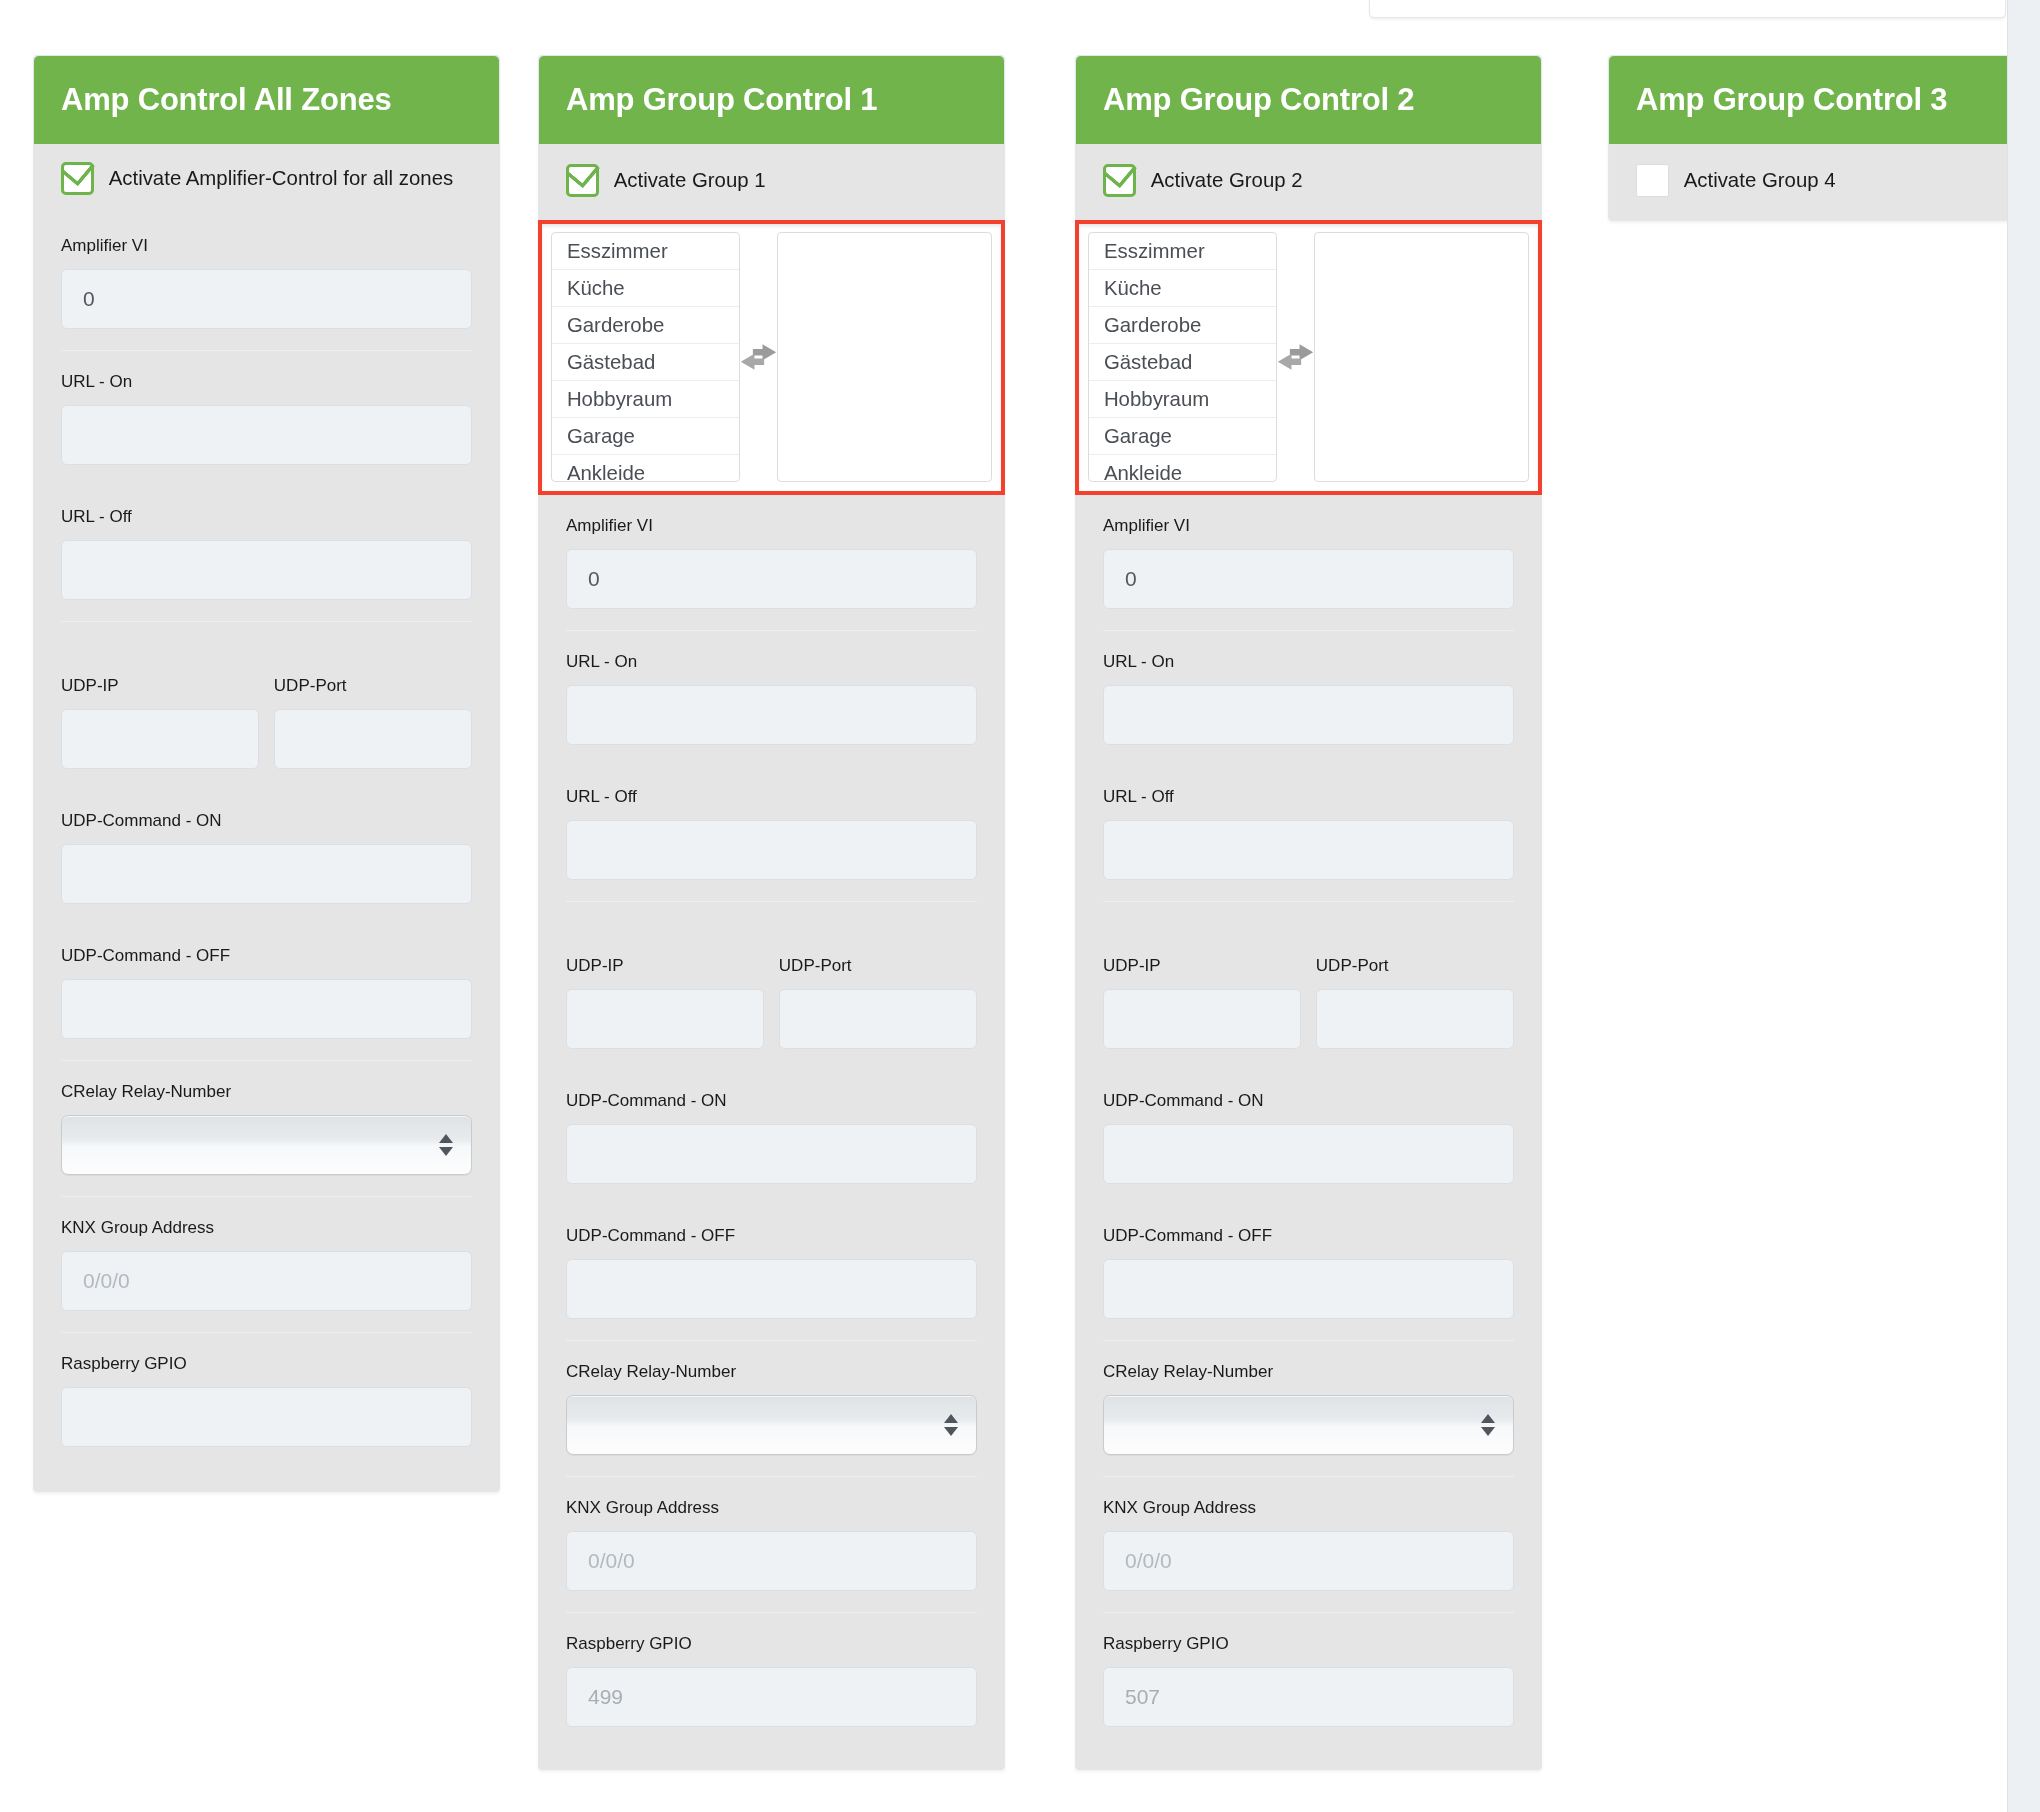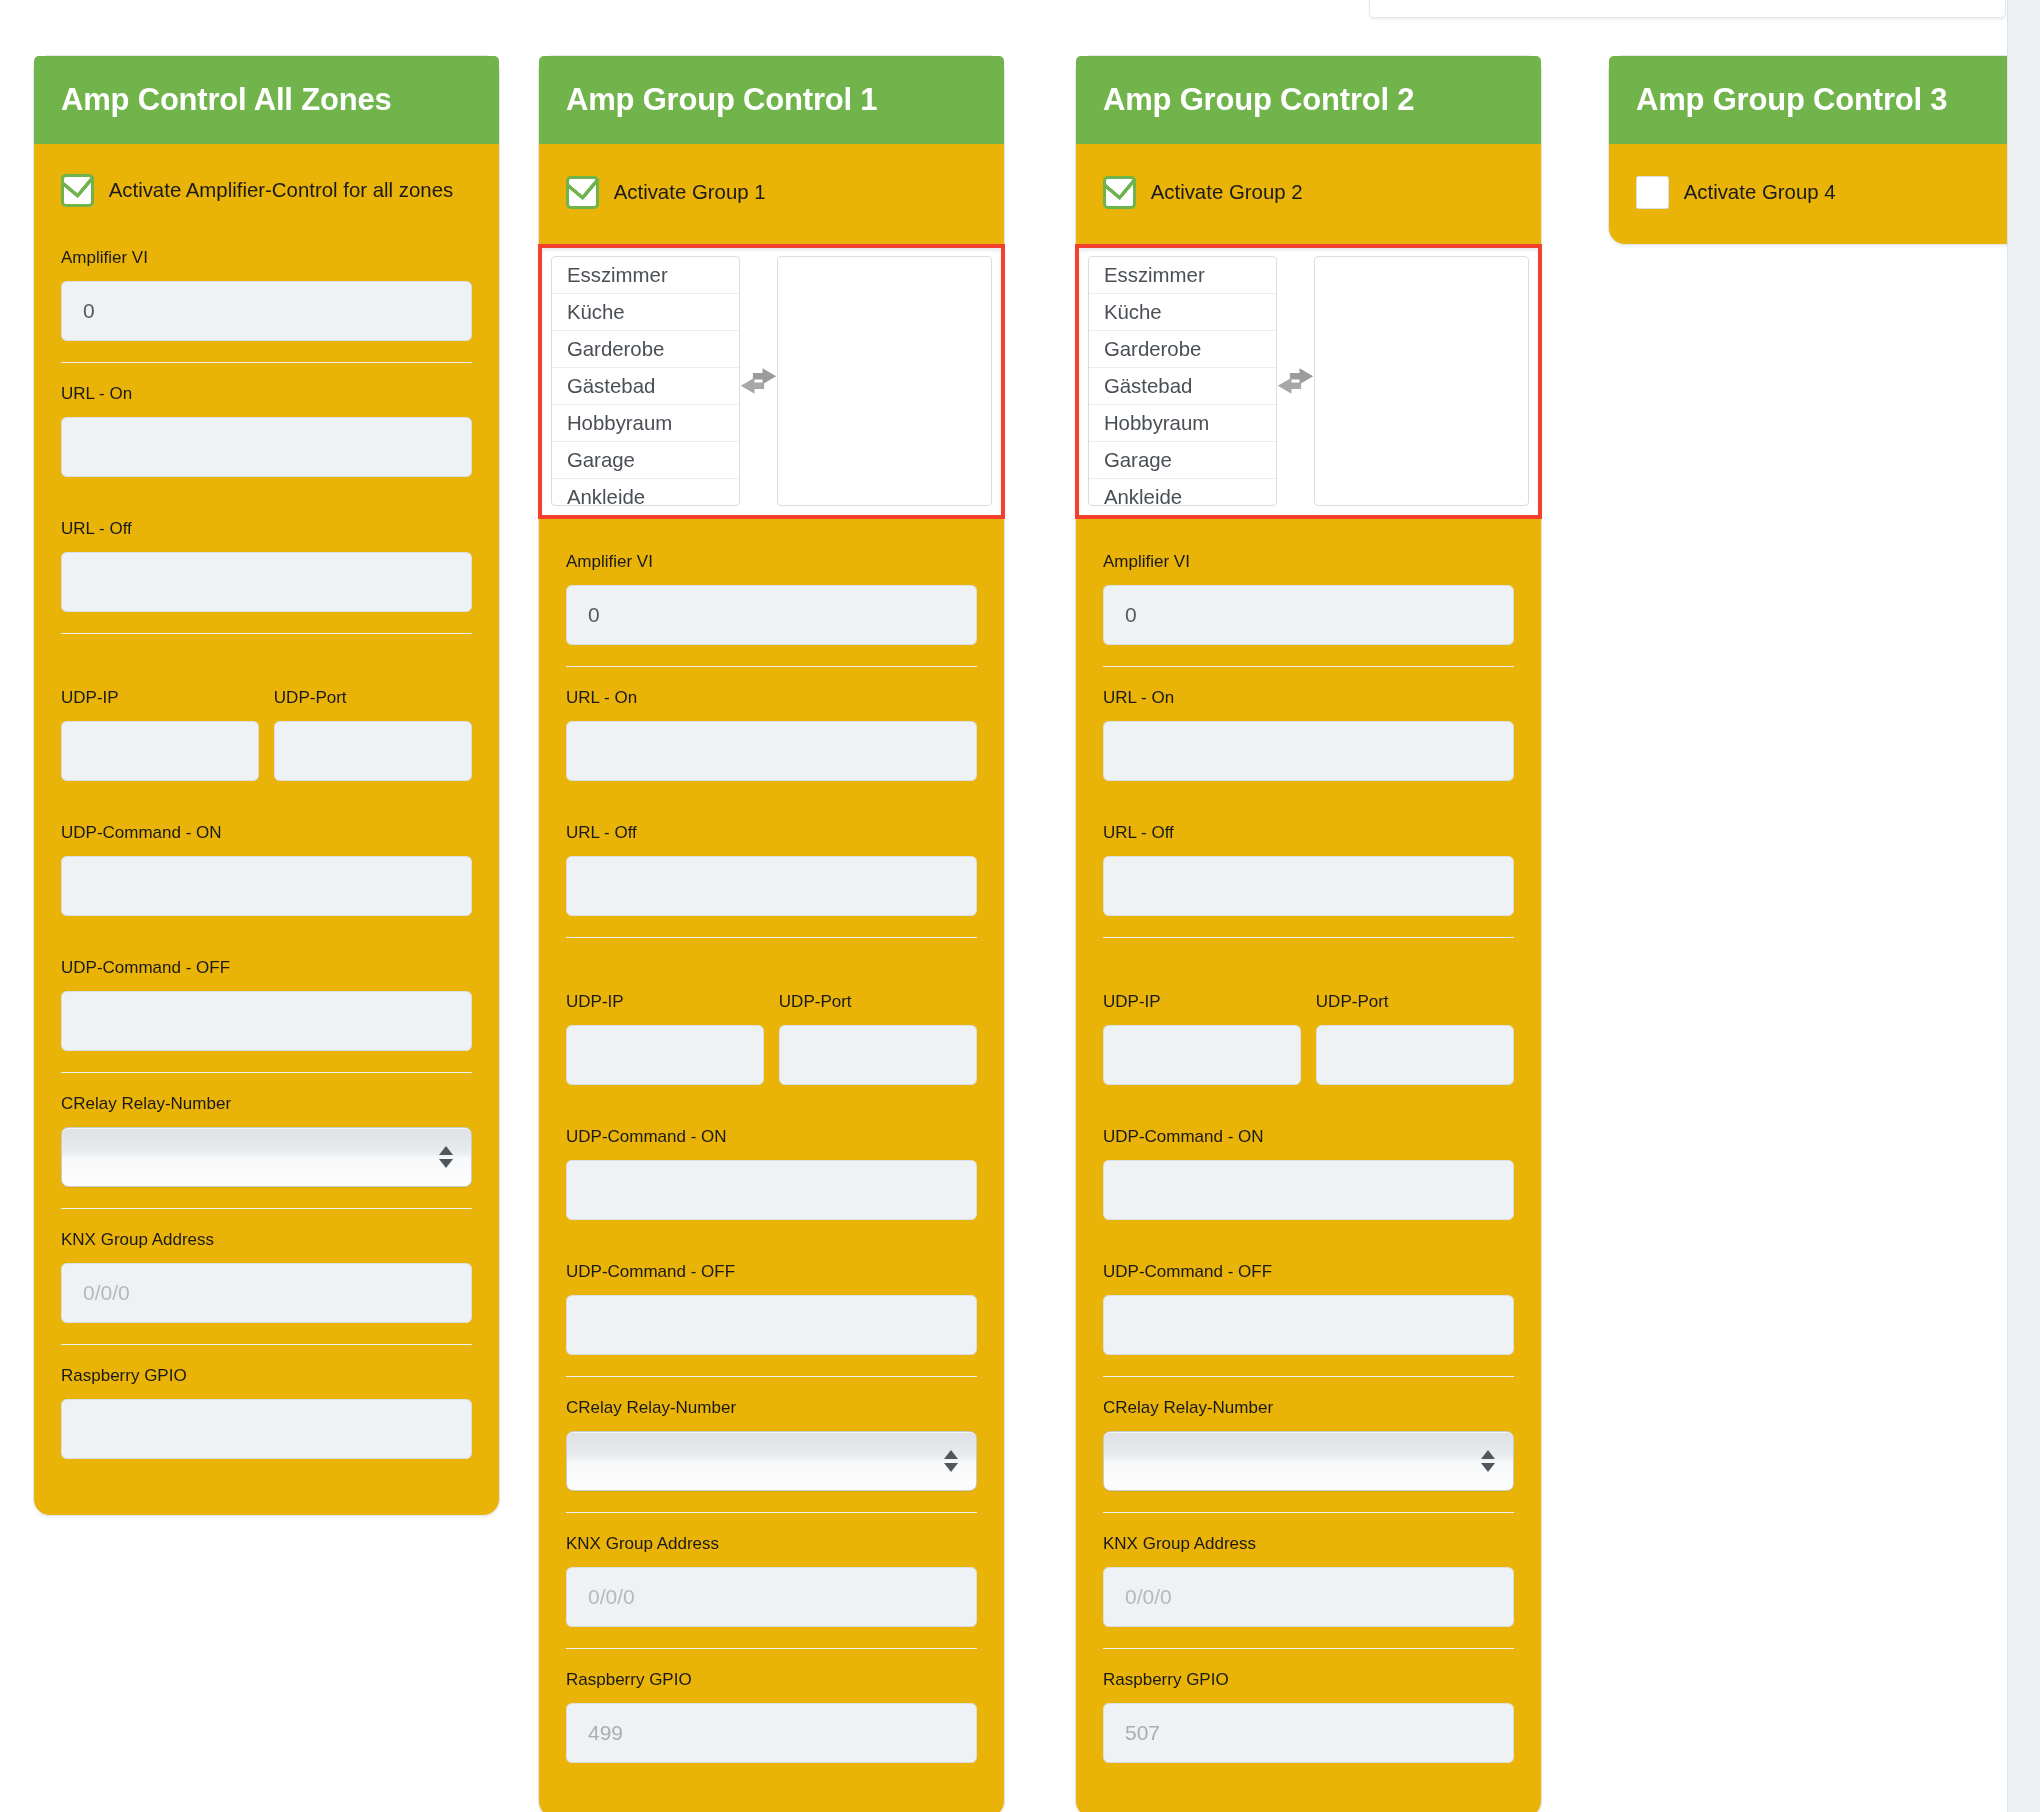--- a/index.html
+++ b/index.html
@@ -51,43 +51,43 @@
   .col {
     position: absolute;
     top: 55px;
   }
   .col-0 { left: 33px;   width: 467px; }
   .col-1 { left: 538px;  width: 467px; }
   .col-2 { left: 1075px; width: 467px; }
   .col-3 { left: 1608px; width: 467px; }
 
   .panel {
-    background: #eab308;
+    background: #e5e5e5;
     border: 0.8px solid #e4e7ea;
-    border-radius: 17px;
+    border-radius: 4px;
     box-shadow: 0 1.6px 3.3px rgba(0,0,0,0.06);
     overflow: visible;
   }
   .panel-head {
     background: #70b44b;
     border-radius: 4.9px 4.9px 0 0;
     height: 88px;
     display: flex;
     align-items: center;
     padding: 0 27px;
   }
   .panel-title {
     color: #ffffff;
     font-size: 31px;
     font-weight: bold;
     letter-spacing: -0.2px;
     white-space: nowrap;
   }
   .panel-body {
-    padding: 12px 27px;
+    padding: 0 27px;
   }
 
   
   .chk-row {
     display: flex;
     align-items: center;
     padding: 18px 0 19.5px 0;
     gap: 14.7px;
   }
   .chk-row.slim { padding: 19.5px 0 23px 0; }

